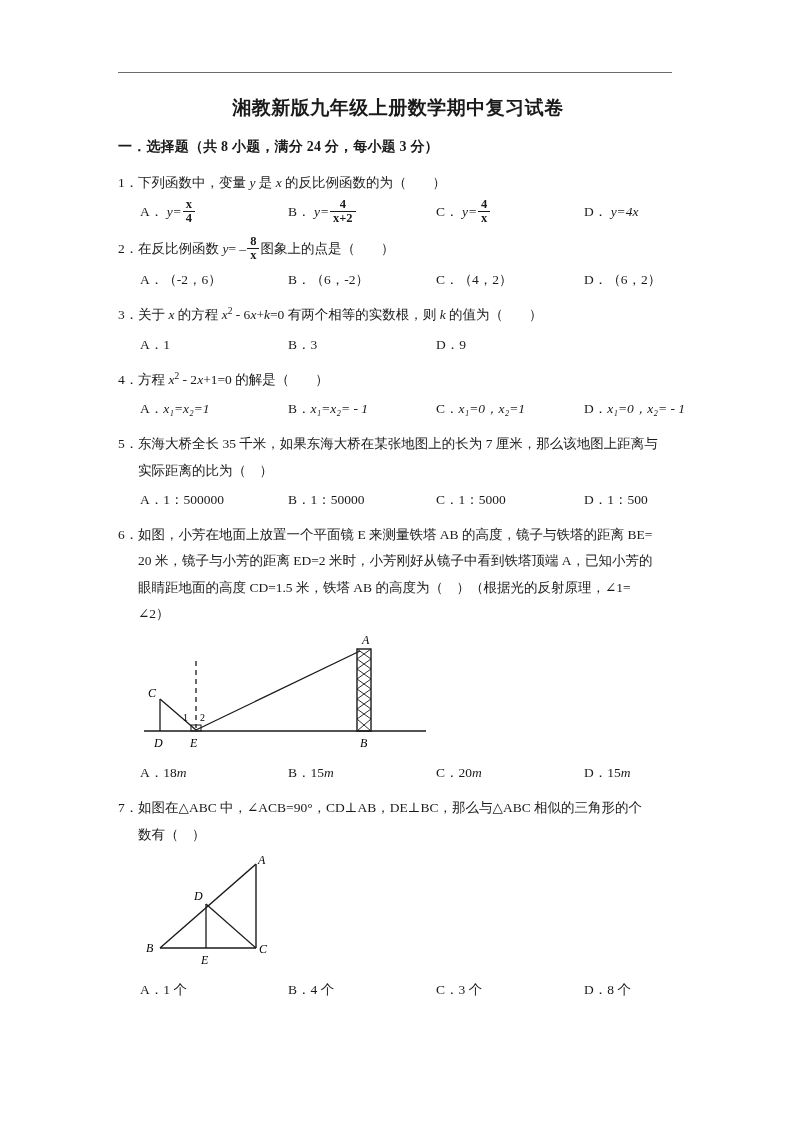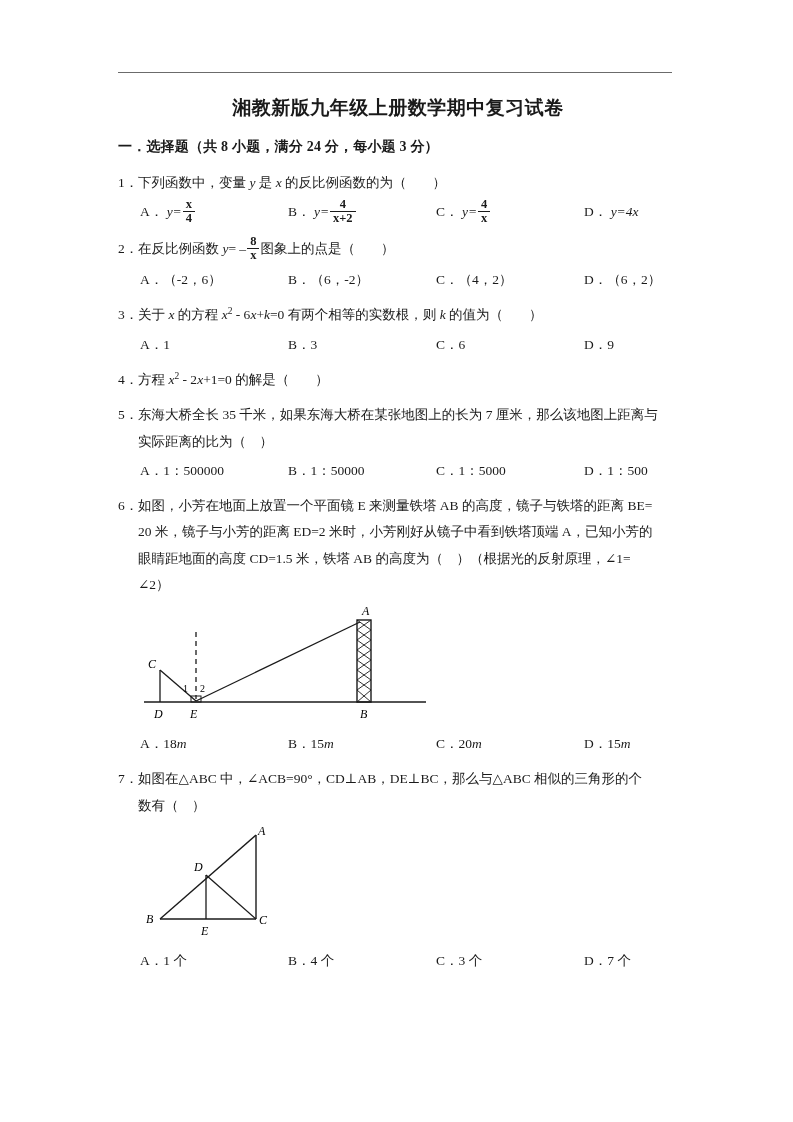--- a/index.html
+++ b/index.html
@@ -171,29 +171,34 @@
     </div>
 
     <div class="q">
       <div class="q-body">
         <span class="q-num">3．</span>
         <span>关于 <span class="it">x</span> 的方程 <span class="it">x</span><sup>2</sup> - 6<span class="it">x</span>+<span class="it">k</span>=0 有两个相等的实数根，则 <span class="it">k</span> 的值为（<span class="blank"></span>）</span>
       </div>
       <div class="opts">
         <div class="opt w1"><span>A．</span><span>1</span></div>
         <div class="opt w2"><span>B．</span><span>3</span></div>
-        <div class="opt w3"><span>C．</span><span>6</span></div>
         <div class="opt w4"><span>D．</span><span>9</span></div>
       </div>
     </div>
 
     <div class="q">
       <div class="q-body">
         <span class="q-num">4．</span>
         <span>方程 <span class="it">x</span><sup>2</sup> - 2<span class="it">x</span>+1=0 的解是（<span class="blank"></span>）</span>
+      </div>
+      <div class="opts">
+        <div class="opt w1"><span>A．</span><span class="it">x₁=x₂=1</span></div>
+        <div class="opt w2"><span>B．</span><span class="it">x₁=x₂= - 1</span></div>
+        <div class="opt w3"><span>C．</span><span class="it">x₁=0，x₂=1</span></div>
+        <div class="opt w4"><span>D．</span><span class="it">x₁=0，x₂= - 1</span></div>
       </div>
     </div>
 
     <div class="q">
       <div class="q-body">
         <span class="q-num">5．</span>
         <div>东海大桥全长 35 千米，如果东海大桥在某张地图上的长为 7 厘米，那么该地图上距离与</div>
         <div>实际距离的比为（　）</div>
       </div>
       <div class="opts">
@@ -285,18 +290,18 @@
           <text x="8" y="100" font-family="Liberation Serif, serif" font-size="12" font-style="italic">B</text>
           <text x="121" y="101" font-family="Liberation Serif, serif" font-size="12" font-style="italic">C</text>
           <text x="56" y="48" font-family="Liberation Serif, serif" font-size="12" font-style="italic">D</text>
           <text x="63" y="112" font-family="Liberation Serif, serif" font-size="12" font-style="italic">E</text>
         </svg>
       </div>
       <div class="opts">
         <div class="opt w1"><span>A．</span><span>1 个</span></div>
         <div class="opt w2"><span>B．</span><span>4 个</span></div>
         <div class="opt w3"><span>C．</span><span>3 个</span></div>
-        <div class="opt w4"><span>D．</span><span>7 个</span></div>
+        <div class="opt w4"><span>D．</span><span>8 个</span></div>
       </div>
     </div>
 
   </div>
 </div>
 
 </body></html>

